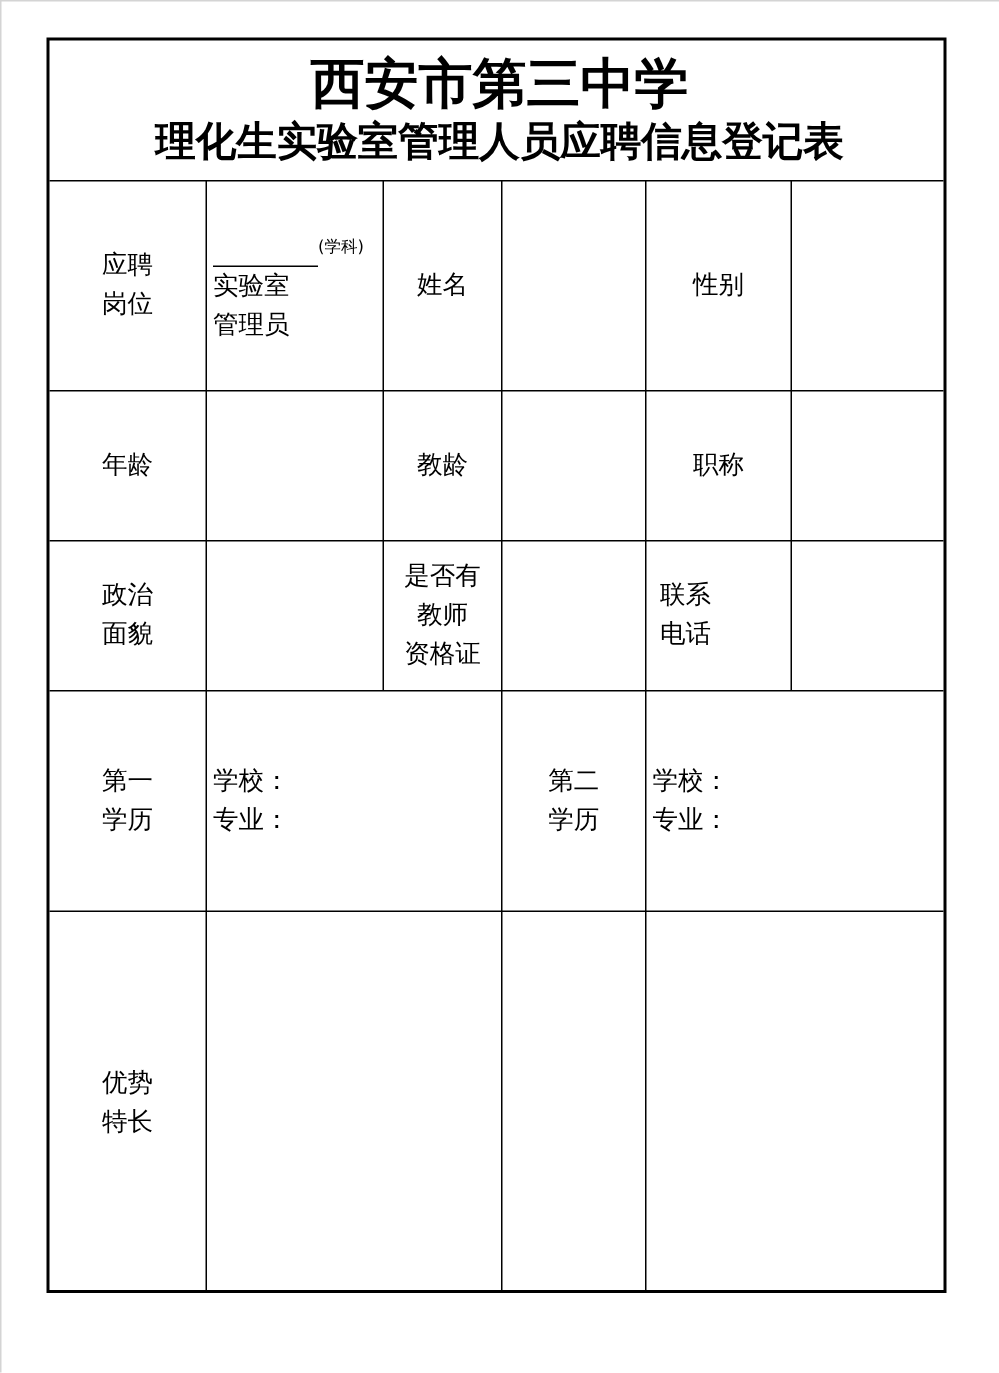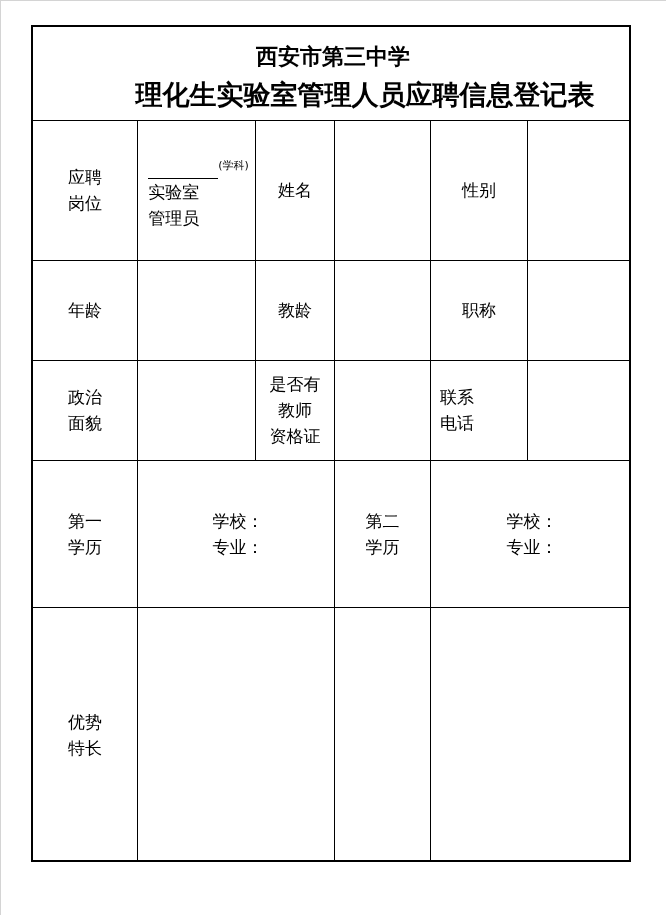--- a/index.html
+++ b/index.html
@@ -6,25 +6,25 @@
   body { width:666px; height:915px; position:relative; overflow:hidden;
          font-family:"DejaVu Sans", "Liberation Sans", sans-serif; color:#000; }
   .leftedge { position:absolute; left:0; top:0; width:1px; height:915px; background:#d4d4d4; }
   .topedge { position:absolute; left:0; top:0; width:666px; height:1px; background:#d4d4d4; }
   .sheet { position:absolute; left:31px; top:25px; width:600px; height:837px;
            border:2px solid #000; box-sizing:border-box; }
   .hl { position:absolute; height:0; border-top:1px solid #000; }
   .vl { position:absolute; width:0; border-left:1px solid #000; }
   .title { position:absolute; left:0; width:600px; text-align:center;
            font-family:"DejaVu Serif", "Liberation Serif", serif; font-weight:bold; }
-  .t1 { top:13px; font-size:22px; line-height:32px; }
-  .t2 { top:50px; font-size:27px; line-height:36px;padding-left:32px; }
+  .t1 { top:13px; font-size:36px; line-height:32px; }
+  .t2 { top:50px; font-size:27px; line-height:36px; }
   .cell { position:absolute; display:flex; align-items:center; justify-content:center;
           text-align:center; font-size:17px; line-height:26px; }
-  .cell.left { justify-content:center; text-align:left; padding-left:4px; box-sizing:border-box; }
+  .cell.left { justify-content:flex-start; text-align:left; padding-left:4px; box-sizing:border-box; }
   .stack { display:flex; flex-direction:column; }
   .blank { font-size:11px; }
   .underline { display:inline-block; width:70px; border-bottom:1px solid #000; height:12px; vertical-align:bottom; }
 </style>
 </head>
 <body>
 
 <div class="topedge"></div>
 <div class="leftedge"></div>
 

